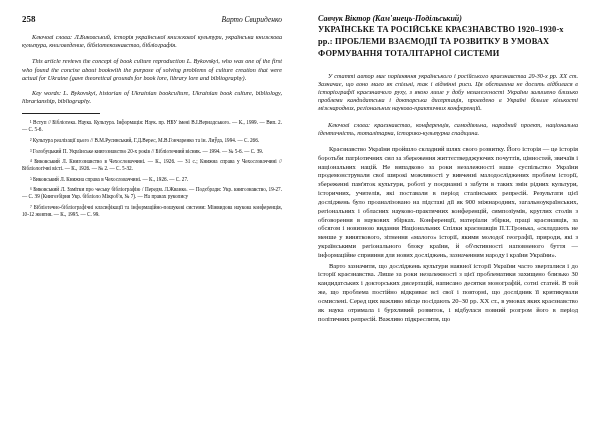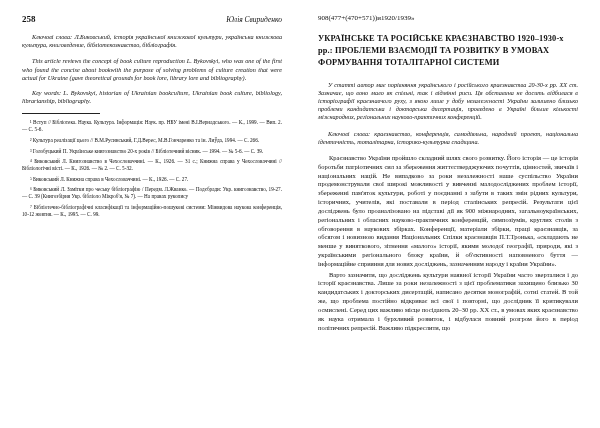--- a/index.html
+++ b/index.html
@@ -113,42 +113,42 @@
 </style>
 </head>
 <body>
 
 <div class="page">
   <div class="columns">
 
     <div class="col col-left">
       <div class="hdr">
         <span class="pageno">258</span>
-        <span class="author">Юлія Свириденко</span>
+        <span class="author">Варто Свириденко</span>
       </div>
 
       <div class="kw">Ключові слова: Л.Биковський, історія української книжкової культури, українська книжкова культура, книговедение, бібліотекознавство, бібліографія.</div>
 
       <div class="kw-en">This article reviews the concept of book culture reproduction L. Bykovskyi, who was one of the first who found the concise about bookwith the purpose of solving problems of culture creation that were actual for Ukraine (gave theoretical grounds for book lore, library lore and bibliography).</div>
 
       <div class="kw-en">Key words: L. Bykovskyi, historian of Ukrainian bookculture, Ukrainian book culture, bibliology, librarianship, bibliography.</div>
 
       <div class="rule"></div>
 
       <div class="fn">¹ Вступ // Бібліотека. Наука. Культура. Інформація: Наук. пр. НБУ імені В.І.Вернадського. — К., 1999. — Вип. 2. — С. 5-6.</div>
       <div class="fn">² Культура реалізації цього // В.М.Русинський, Г.Д.Верес, М.В.Гончаренко та ін. Лиўда, 1994. — С. 266.</div>
       <div class="fn">³ Голобуцький П. Українське книгознавство 20-х років // Бібліотечний вісник. — 1994. — № 5-6. — С. 39.</div>
       <div class="fn">⁴ Биковський Л. Книгознавство в Чехословаччині. — К., 1926. — 31 с.; Книжна справа у Чехословаччині // Бібліологічні вісті. — К., 1926. — № 2. — С. 5-32.</div>
       <div class="fn">⁵ Биковський Л. Книжна справа в Чехословаччині. — К., 1926. — С. 27.</div>
       <div class="fn">⁶ Биковський Л. Замітки про чеську бібліографію / Передм. Л.Жванко. — Подєбради: Укр. книгознавство, 19-27. — С. 39 (Книгозбірня Укр. бібліоло Мікроб'я, № 7). — На правах рукопису</div>
       <div class="fn">⁷ Бібліотечно-бібліографічні класифікації та інформаційно-пошукові системи: Міжвидова наукова конференція, 10-12 жовтня. — К., 1995. — С. 99.</div>
     </div>
 
     <div class="col col-right">
-      <div class="udc">908(477+(470+571))и1920/1939»</div>
+      <div class="author-line">Савчук Віктор (Кам'янець-Подільський)</div>
 
       <div class="title">УКРАЇНСЬКЕ ТА РОСІЙСЬКЕ КРАЄЗНАВСТВО 1920–1930-х рр.: ПРОБЛЕМИ ВЗАЄМОДІЇ ТА РОЗВИТКУ В УМОВАХ ФОРМУВАННЯ ТОТАЛІТАРНОЇ СИСТЕМИ</div>
 
       <div class="kw">У статті автор має порівняння українського і російського краєзнавства 20-30-х рр. ХХ ст. Зазначає, що воно мало як спільні, так і відмінні риси. Ця обставина не досить відбилася в історіографії краєзнавчого руху, з якою лише у добу незалежності України залишено близько проблеми кандидатська і докторська дисертація, проведено в Україні більше кількості міжнародних, регіональних науково-практичних конференцій.</div>
 
       <div class="kw">Ключові слова: краєзнавство, конференція, самодіяльна, народний проект, національна ідентичність, тоталітарна, історико-культурна спадщина.</div>
 
       <div class="body-p">Краєзнавство України пройшло складний шлях свого розвитку. Його історія — це історія боротьби патріотичних сил за збереження життєстверджуючих почуттів, цінностей, звичаїв і національних націй. Не випадково за роки незалежності наше суспільство України продемонстрували свої широкі можливості у вивченні малодосліджених проблем історії, збереженні пам'яток культури, роботі у поєднанні з забути в таких змін рідних культури, історичних, учителів, які поставали в період сталінських репресій. Результати цієї досліджень було проаналізовано на підставі дії як 900 міжнародних, загальноукраїнських, регіональних і обласних науково-практичних конференцій, симпозіумів, круглих столів з обговорення в наукових збірках. Конференції, матеріали збірки, праці краєзнавців, за обсягом і новизною видання Національних Спілки краєзнавців П.Т.Тронька, «складають не менше у виняткового, зітнення «малого» історії, якими молодої географії, природи, які з українськими регіонального блоку країни, й об'єктивності наповненого буття — інформаційне сприяння для нових досліджень, зазначенням народу і країни України».</div>
       <div class="body-p">Варто зазначити, що досліджень культури наявної історії України часто зверталися і до історії краєзнавства. Лише за роки незалежності з цієї проблематики захищено близько 30 кандидатських і докторських дисертацій, написано десятки монографій, сотні статей. В той же, що проблема постійно відкриває всі свої і повторні, що дослідник її критикували осмислені. Серед цих важливо місце посідають 20–30 рр. ХХ ст., в умовах яких краєзнавство як наука отримала і бурхливий розвиток, і відбулася повний розгром його в період політичних репресій. Важливо підкреслити, що</div>
     </div>

